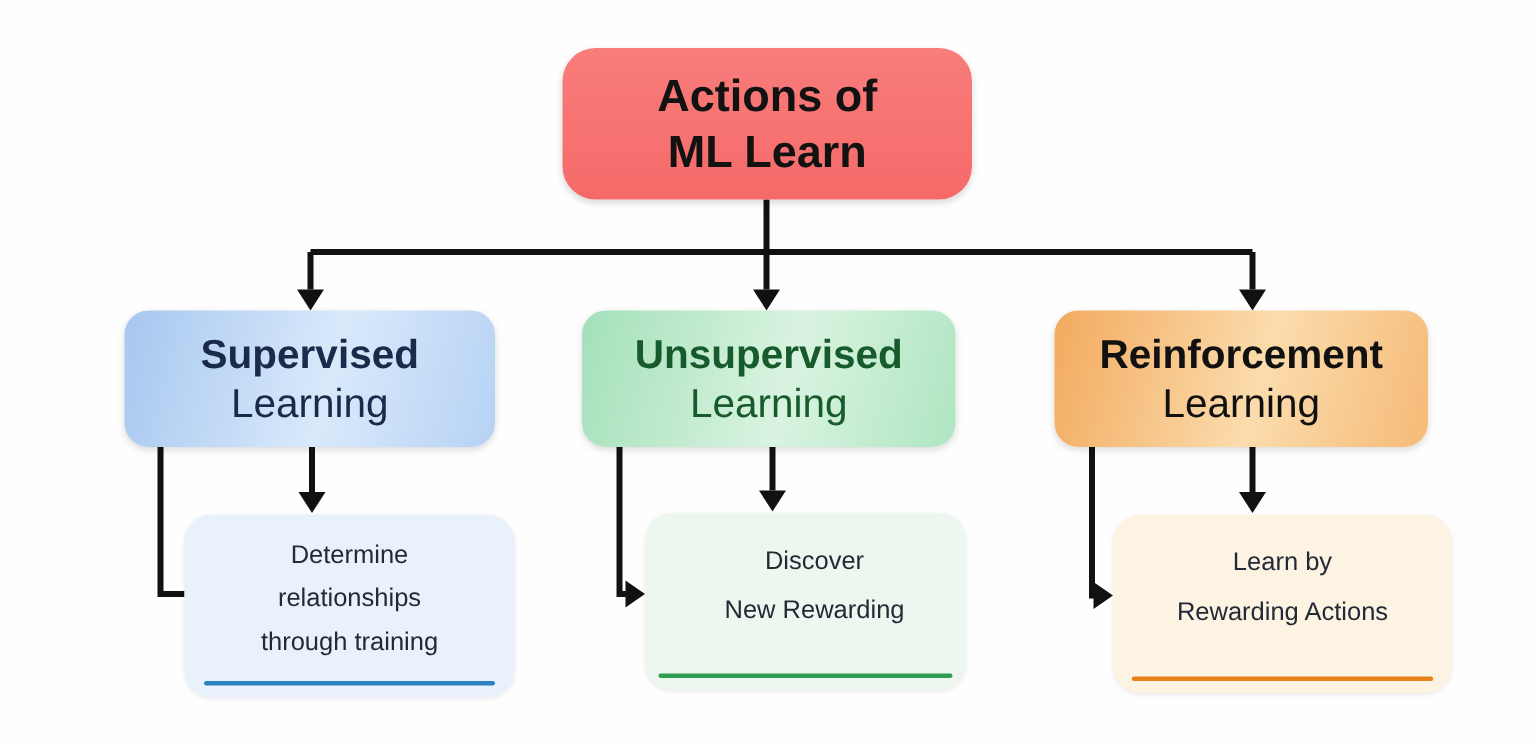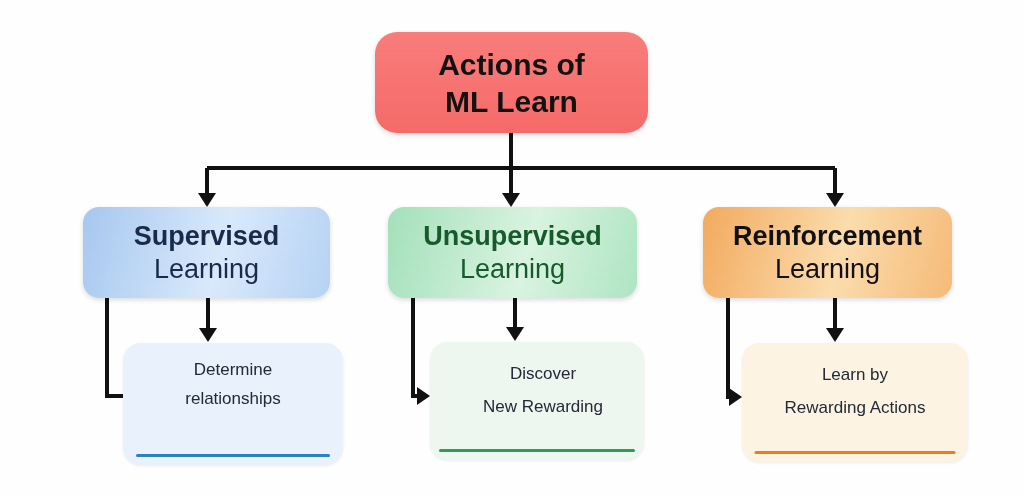--- a/index.html
+++ b/index.html
@@ -122,20 +122,21 @@
 
   <div class="node l2 n-reinforcement">
     <span class="line t1">Reinforcement</span>
     <span class="line t2">Learning</span>
   </div>
 
   <div class="detail d-supervised">
     <div class="text">
       <span class="line">Determine</span>
       <span class="line">relationships</span>
+      <span class="line">through training</span>
     </div>
     <div class="underline"></div>
   </div>
 
   <div class="detail d-unsupervised">
     <div class="text">
       <span class="line">Discover</span>
       <span class="line">New Rewarding</span>
     </div>
     <div class="underline"></div>

